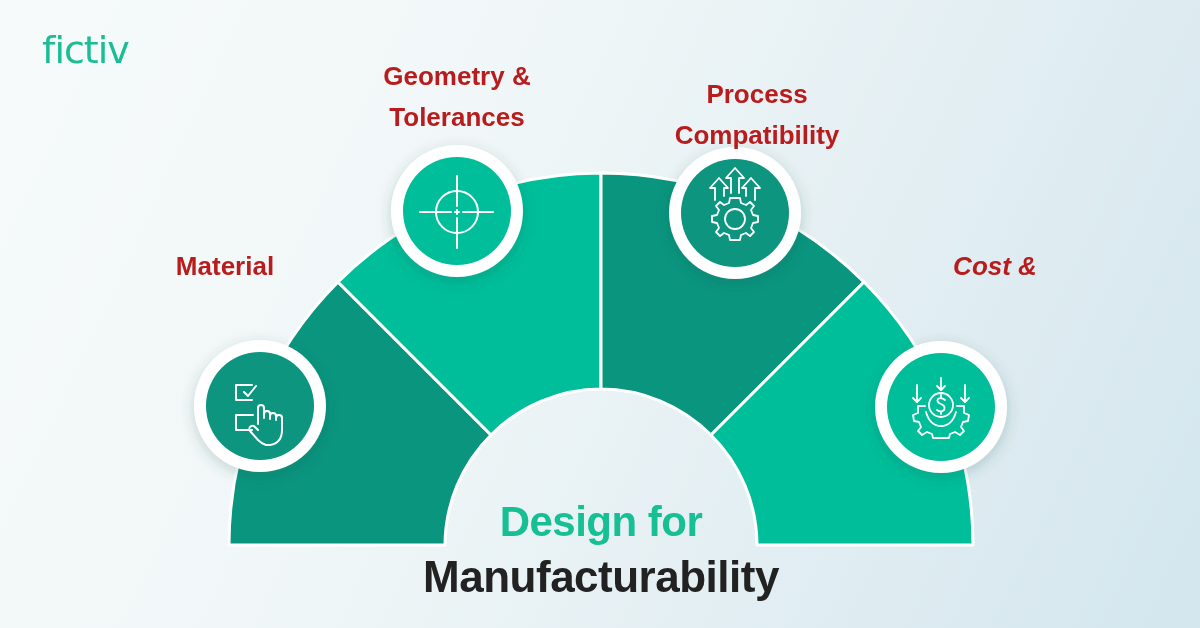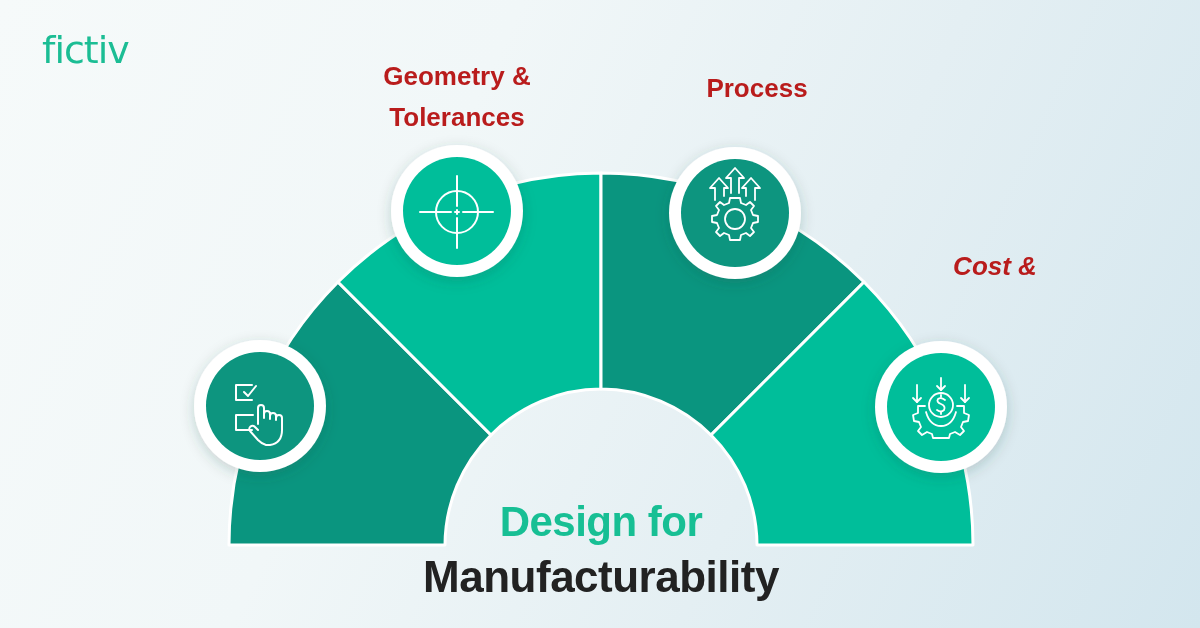--- a/index.html
+++ b/index.html
@@ -83,26 +83,28 @@
     <circle cx="941" cy="405" r="12"></circle>
     <path d="M945,400 Q941,397 938,399 Q936,402 941,404 Q946,406 944,410 Q941,413 937,410"></path>
     <line x1="941" y1="395" x2="941" y2="397"></line>
       <line x1="941" y1="412" x2="941" y2="414"></line>
     <path d="M926,412 Q930,426 941,426 Q952,426 956,412"></path>
     <path d="M925,406 L918,406 L918,413 L913,415 L914,421 L919,422 L921,427 L918,431 L922,435 L927,432 L932,434 L933,438 L949,438 L950,434 L955,432 L960,435 L964,431 L961,427 L963,422 L968,421 L969,415 L964,413 L964,406 L957,406"></path>
   </g>
 </svg>
 
 <div class="label" style="left:140px; top:246px; width:170px;">
+  <div>Material</div>
 </div>
 <div class="label" style="left:360px; top:56px; width:194px;">
   <div>Geometry &amp;</div>
   <div>Tolerances</div>
 </div>
-<div class="label" style="left:652px; top:68px; width:210px;">
+<div class="label" style="left:652px; top:74px; width:210px;">
   <div>Process</div>
+  <div>Compatibility</div>
 </div>
 <div class="label" style="left:910px; top:246px; width:170px;font-style:italic;">
   <div>Cost &amp;</div>
 </div>
 
 <div class="title1">Design for</div>
 <div class="title2">Manufacturability</div>
 
 </body></html>

